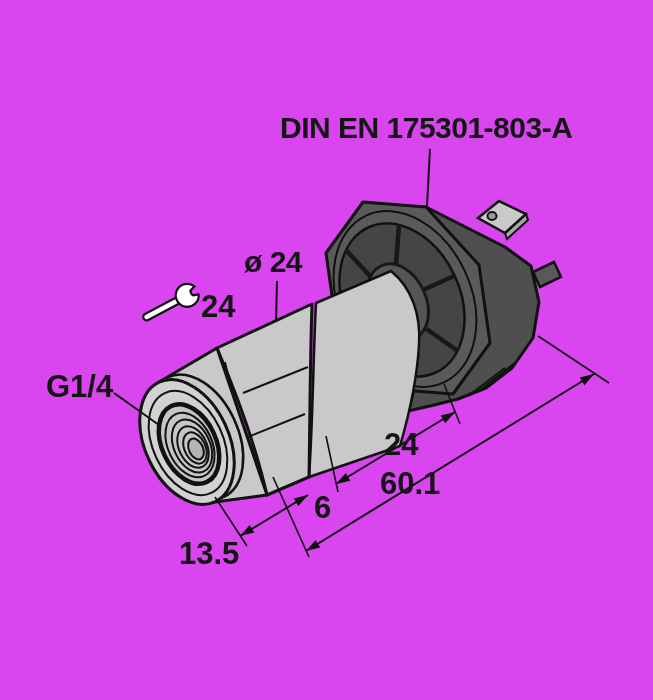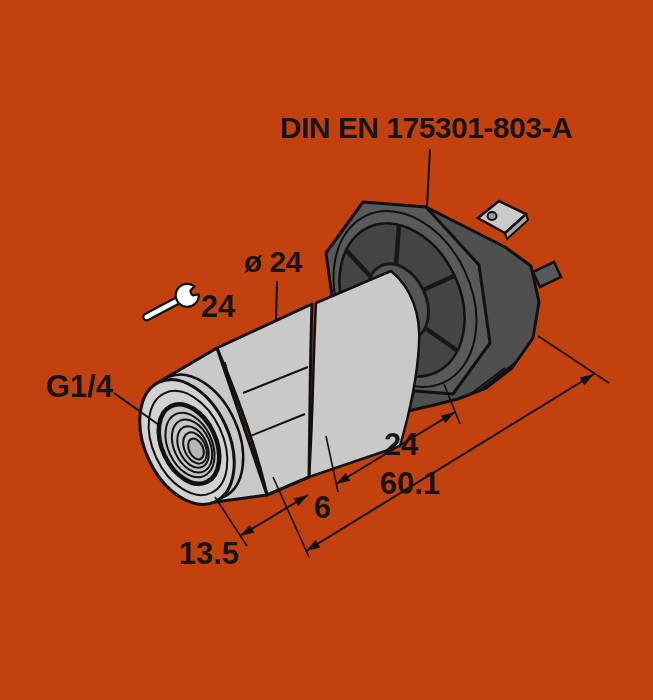--- a/index.html
+++ b/index.html
@@ -1,16 +1,16 @@
 <!DOCTYPE html>
 <html><head>
 <meta charset="utf-8">
 <style>
   html,body{margin:0;padding:0;background:#ffffff;}
-  .canvas{width:653px;height:700px;position:relative;background:#c2410c;overflow:hidden;}
+  .canvas{width:653px;height:700px;position:relative;background:#d946ef;overflow:hidden;}
   svg{display:block;}
   text{font-family:"Liberation Sans", sans-serif;font-weight:bold;fill:#151515;}
   .lbl-big{font-size:30px;letter-spacing:-0.5px;}
   .lbl{font-size:31px;}
   .outline{stroke:#111;stroke-width:3;stroke-linejoin:round;}
   .inner{stroke:#111;stroke-width:2;}
   .thin{stroke:#111;stroke-width:1.6;}
   .dim{stroke:#111;stroke-width:2;}
 </style>
 </head>

